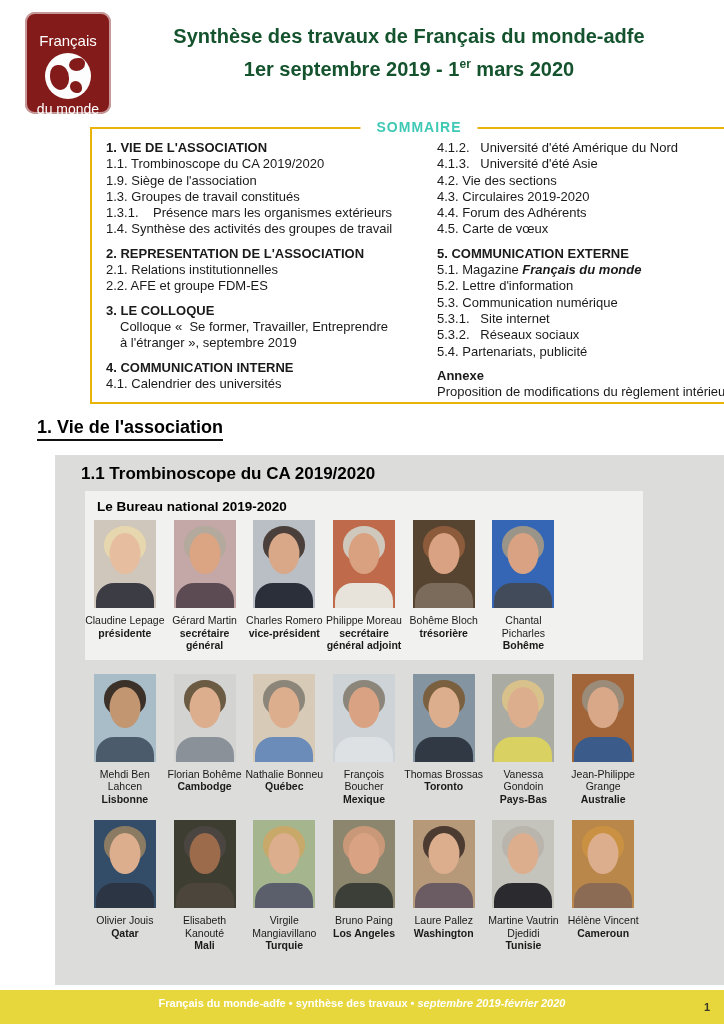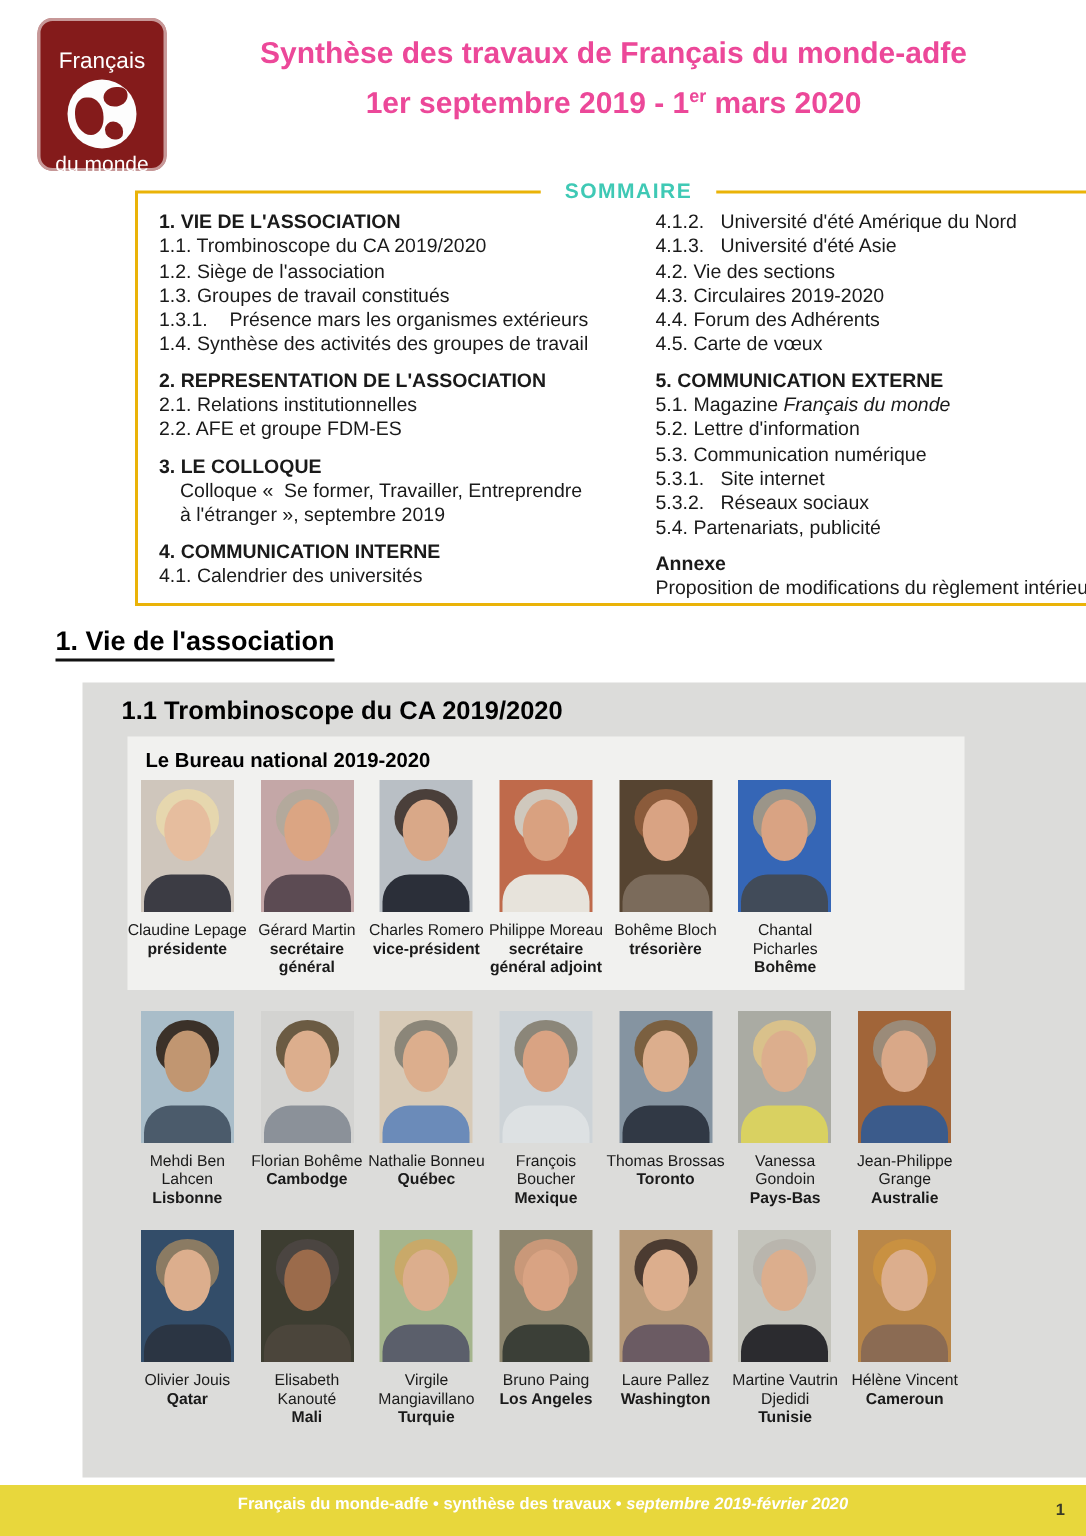--- a/index.html
+++ b/index.html
@@ -14,35 +14,35 @@
   .logo-globe{width:46px;height:46px;margin:4px auto 2px;background:#fdfdfd;border-radius:50%;
         position:relative;overflow:hidden;}
   .blob{position:absolute;background:#841b1b;}
   .blob1{left:5px;top:12px;width:19px;height:25px;border-radius:45% 60% 50% 65%;}
   .blob2{right:6px;top:5px;width:16px;height:13px;border-radius:60% 40% 60% 50%;}
   .blob3{right:9px;bottom:6px;width:12px;height:12px;border-radius:50% 60% 40% 60%;}
   .logo-t2{font-size:14px;}
 
   
   .title{position:absolute;left:100px;right:6px;top:22px;text-align:center;
-         font-weight:bold;font-size:20px;line-height:28px;color:#ec4899;}
+         font-weight:bold;font-size:20px;line-height:28px;color:#14532d;}
   .title sup{font-size:12px;}
 
   
   .sommaire{position:absolute;left:48px;top:127px;width:654px;height:273px;border:2px solid #eab308;margin-left:42px;}
   .sommaire-label{position:absolute;top:-10px;left:50%;transform:translateX(-50%);
          background:#fff;padding:0 16px;color:#3fc9b5;font-weight:bold;font-size:14px;letter-spacing:1px;}
   .toc{display:flex;padding:11px 6px 0 14px;}
   .toc-col{width:50%;font-size:13px;line-height:16.3px;}
   .toc-col.right{padding-left:14px;box-sizing:border-box;}
   .toc-line{white-space:pre-wrap;}
   .toc-line.b{font-weight:bold;}
   .toc-line.mt{margin-top:8px;}
   .toc-line.ind{padding-left:14px;}
-  .toc-line .it{font-style:italic;}
+  .toc-line .it{font-style:italic;font-weight:bold;}
 
   
   .section-heading{position:absolute;left:37px;top:417px;font-size:18px;font-weight:bold;
          border-bottom:2.5px solid #111;padding-bottom:1px;color:#000;}
 
   
   .gray-box{position:absolute;left:55px;top:455px;width:672px;height:530px;background:#dcdcda;}
   .sub-heading{padding:9px 0 0 26px;font-size:17px;font-weight:bold;color:#000;}
   .bureau-box{margin:7px 0 0 30px;width:558px;background:#f1f1ef;padding-bottom:8px;}
   .bureau-heading{padding:8px 0 6px 12px;font-size:13.5px;font-weight:bold;color:#000;}
@@ -85,21 +85,21 @@
     <div>Synthèse des travaux de Français du monde-adfe</div>
     <div><span>1er septembre 2019 - 1</span><sup>er</sup><span> mars 2020</span></div>
   </div>
 
   <div class="sommaire">
     <div class="sommaire-label">SOMMAIRE</div>
     <div class="toc">
       <div class="toc-col">
         <div class="toc-line b">1. VIE DE L'ASSOCIATION</div>
         <div class="toc-line">1.1. Trombinoscope du CA 2019/2020</div>
-        <div class="toc-line">1.2. Siège de l'association</div>
+        <div class="toc-line">1.9. Siège de l'association</div>
         <div class="toc-line">1.3. Groupes de travail constitués</div>
         <div class="toc-line">1.3.1.    Présence mars les organismes extérieurs</div>
         <div class="toc-line">1.4. Synthèse des activités des groupes de travail</div>
         <div class="toc-line b mt">2. REPRESENTATION DE L'ASSOCIATION</div>
         <div class="toc-line">2.1. Relations institutionnelles</div>
         <div class="toc-line">2.2. AFE et groupe FDM-ES</div>
         <div class="toc-line b mt">3. LE COLLOQUE</div>
         <div class="toc-line ind">Colloque «  Se former, Travailler, Entreprendre</div>
         <div class="toc-line ind">à l'étranger », septembre 2019</div>
         <div class="toc-line b mt">4. COMMUNICATION INTERNE</div>

